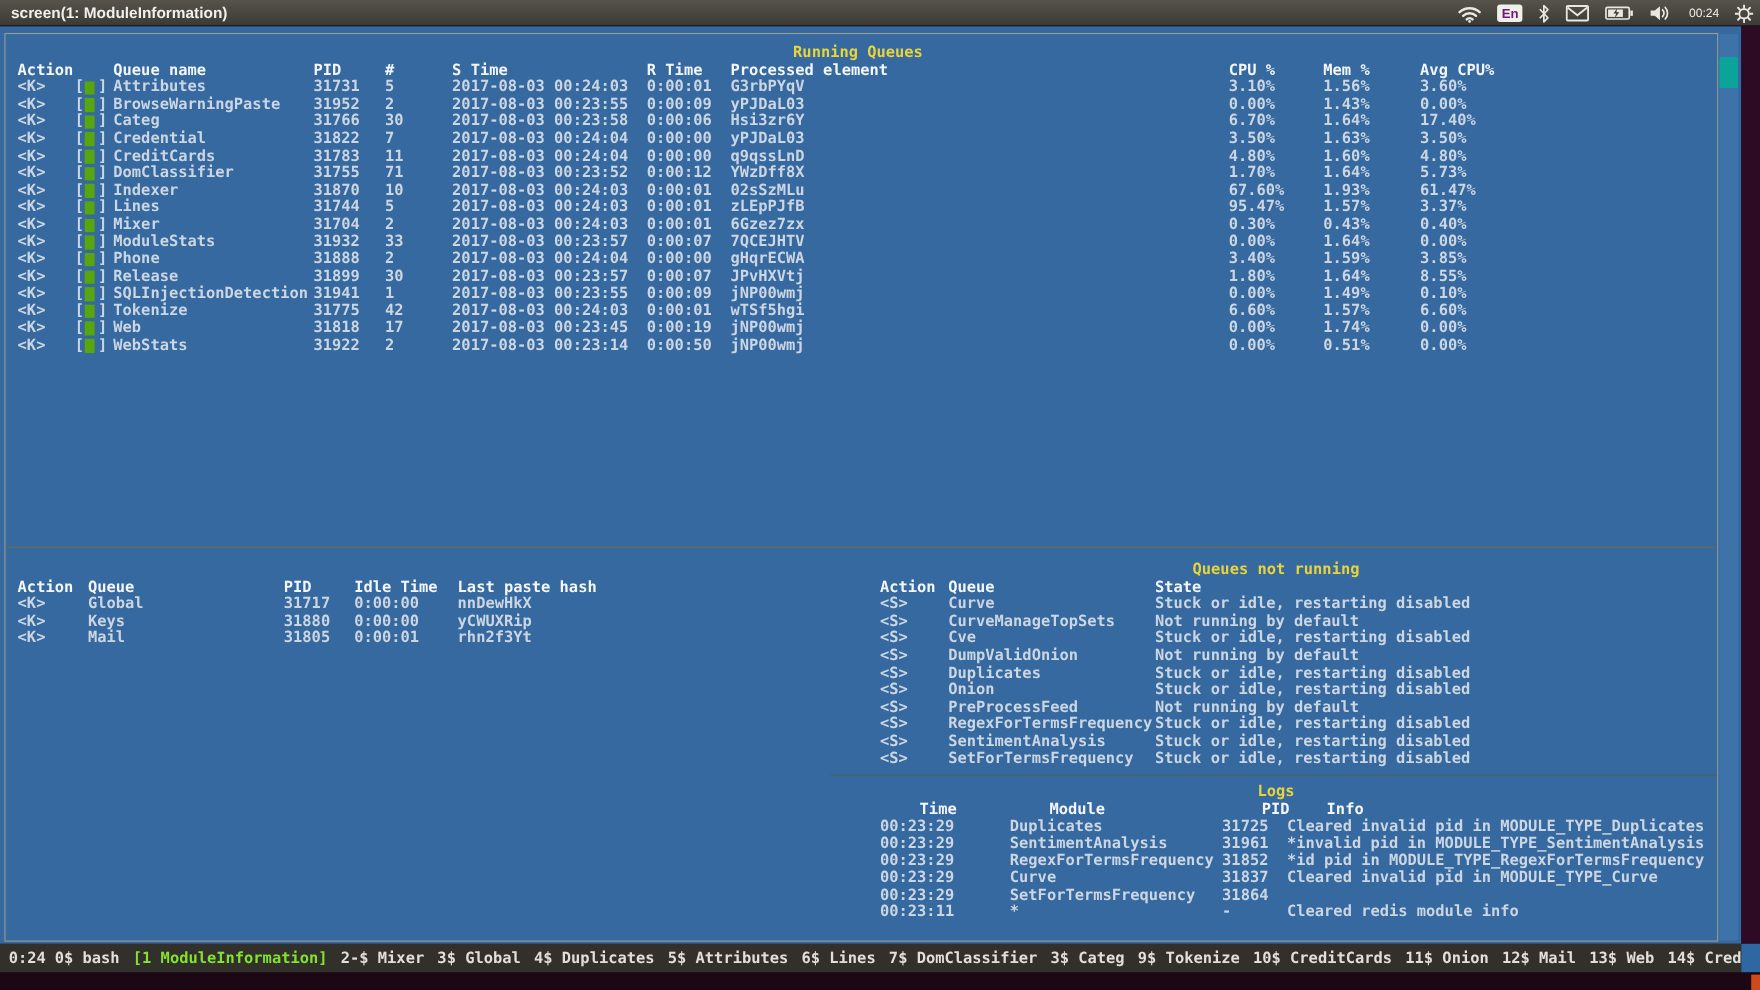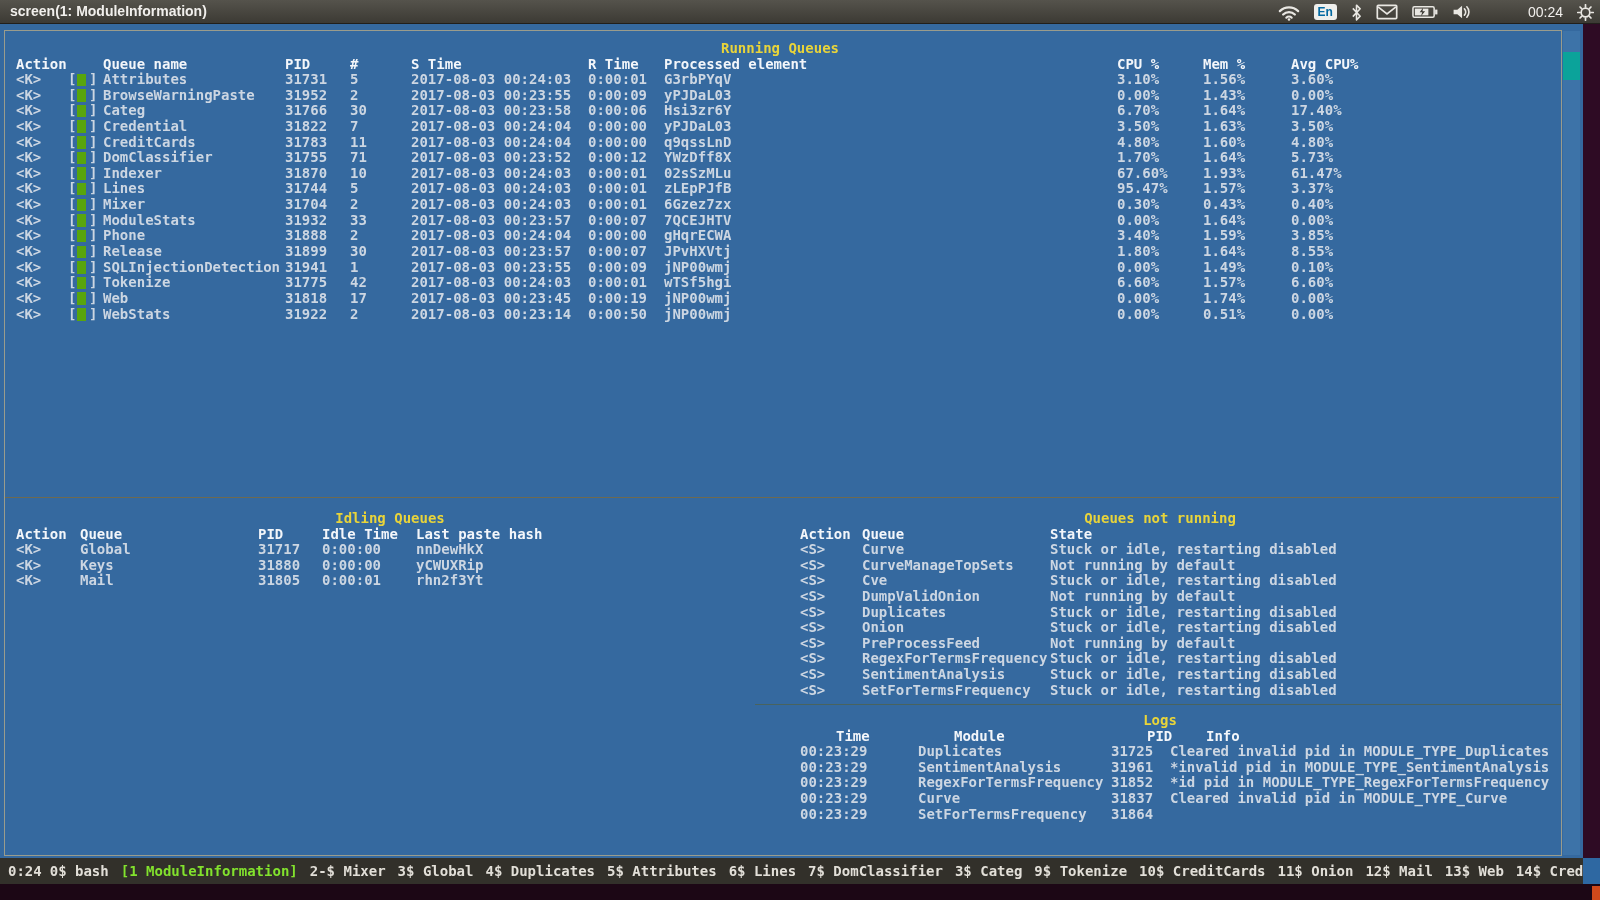--- a/index.html
+++ b/index.html
@@ -5,22 +5,22 @@
   html,body{margin:0;padding:0;width:1600px;height:900px;overflow:hidden;background:#2e0b24;}
   *{box-sizing:border-box;}
   .mono{font-family:"DejaVu Sans Mono","Liberation Mono",monospace;font-size:14px;font-weight:bold;}
   
   .titlebar{position:absolute;left:0;top:0;width:1600px;height:24px;
     background:linear-gradient(#55534c,#3c3a34);border-bottom:1px solid #211f1b;
     font-family:"Liberation Sans","DejaVu Sans",sans-serif;color:#f1efec;}
   .tb-title{position:absolute;left:10px;top:3px;font-size:14px;font-weight:bold;}
   .tb-right{position:absolute;right:6px;top:0;height:24px;display:flex;align-items:center;gap:14px;}
   .tb-icon{display:flex;align-items:center;}
-  .kbd-badge{background:#efefec;color:#0369a1;font-size:12px;font-weight:bold;border-radius:3px;padding:1px 4px;line-height:14px;}
-  .tb-clock{font-size:14px;color:#f1efec;margin-left:40px;}
+  .kbd-badge{background:#efefec;color:#701a75;font-size:12px;font-weight:bold;border-radius:3px;padding:1px 4px;line-height:14px;}
+  .tb-clock{font-size:11px;color:#f1efec;}
   
   .terminal{position:absolute;left:0;top:24px;width:1583px;height:834px;background:#35699f;overflow:hidden;}
   .frame{position:absolute;left:4px;top:6px;width:1558px;height:826px;border:1px solid #9a9c8c;pointer-events:none;}
   .scroll-track{position:absolute;left:1563px;top:7px;width:17px;height:824px;background:#3d73a8;}
   .scroll-thumb{position:absolute;left:0;top:21px;width:17px;height:28px;background:#0ba39a;}
   .desktop-strip{position:absolute;left:1583px;top:24px;width:17px;height:876px;background:#2e0b24;}
   .sep{position:absolute;height:1px;background:#6e6a50;}
   .sep1{left:5px;top:473px;width:1554px;}
   .sep2{left:755px;top:680px;width:806px;background:#49635e;}
   .sect-title{position:absolute;color:#e8d43a;text-align:center;height:16px;line-height:16px;}
@@ -367,21 +367,20 @@
       <span class="c c-rtime">0:00:50</span>
       <span class="c c-proc">jNP00wmj</span>
       <span class="c c-cpu">0.00%</span>
       <span class="c c-mem">0.51%</span>
       <span class="c c-avg">0.00%</span>
     </div>
     </div>
 
   <div class="sep sep1"></div>
 
-  <div class="sect-title" style="left:0;top:486px;width:780px;">Idling Queues</div>
   <div class="thead iq" style="top:502px;">
     <span class="c c-action">Action</span>
     <span class="c c-queue">Queue</span>
     <span class="c c-pid">PID</span>
     <span class="c c-idle">Idle Time</span>
     <span class="c c-hash">Last paste hash</span>
   </div>
   <div class="rows iq" style="top:518px;">
 
   <div class="trow" style="">
@@ -500,20 +499,26 @@
       <span class="c c-time">00:23:29</span>
       <span class="c c-module">Curve</span>
       <span class="c c-pid">31837</span>
       <span class="c c-info">Cleared invalid pid in MODULE_TYPE_Curve</span>
     </div>
       <div class="trow" style="">
       <span class="c c-time">00:23:29</span>
       <span class="c c-module">SetForTermsFrequency</span>
       <span class="c c-pid">31864</span>
     </div>
+      <div class="trow" style="">
+      <span class="c c-time">00:23:11</span>
+      <span class="c c-module">*</span>
+      <span class="c c-pid">-</span>
+      <span class="c c-info">Cleared redis module info</span>
+    </div>
     </div>
 </div>
 
 <div class="scroll-track" style="position:absolute;top:31px;">
   <div class="scroll-thumb"></div>
 </div>
 <div class="desktop-strip"></div>
 
 <div class="statusbar mono">
   

